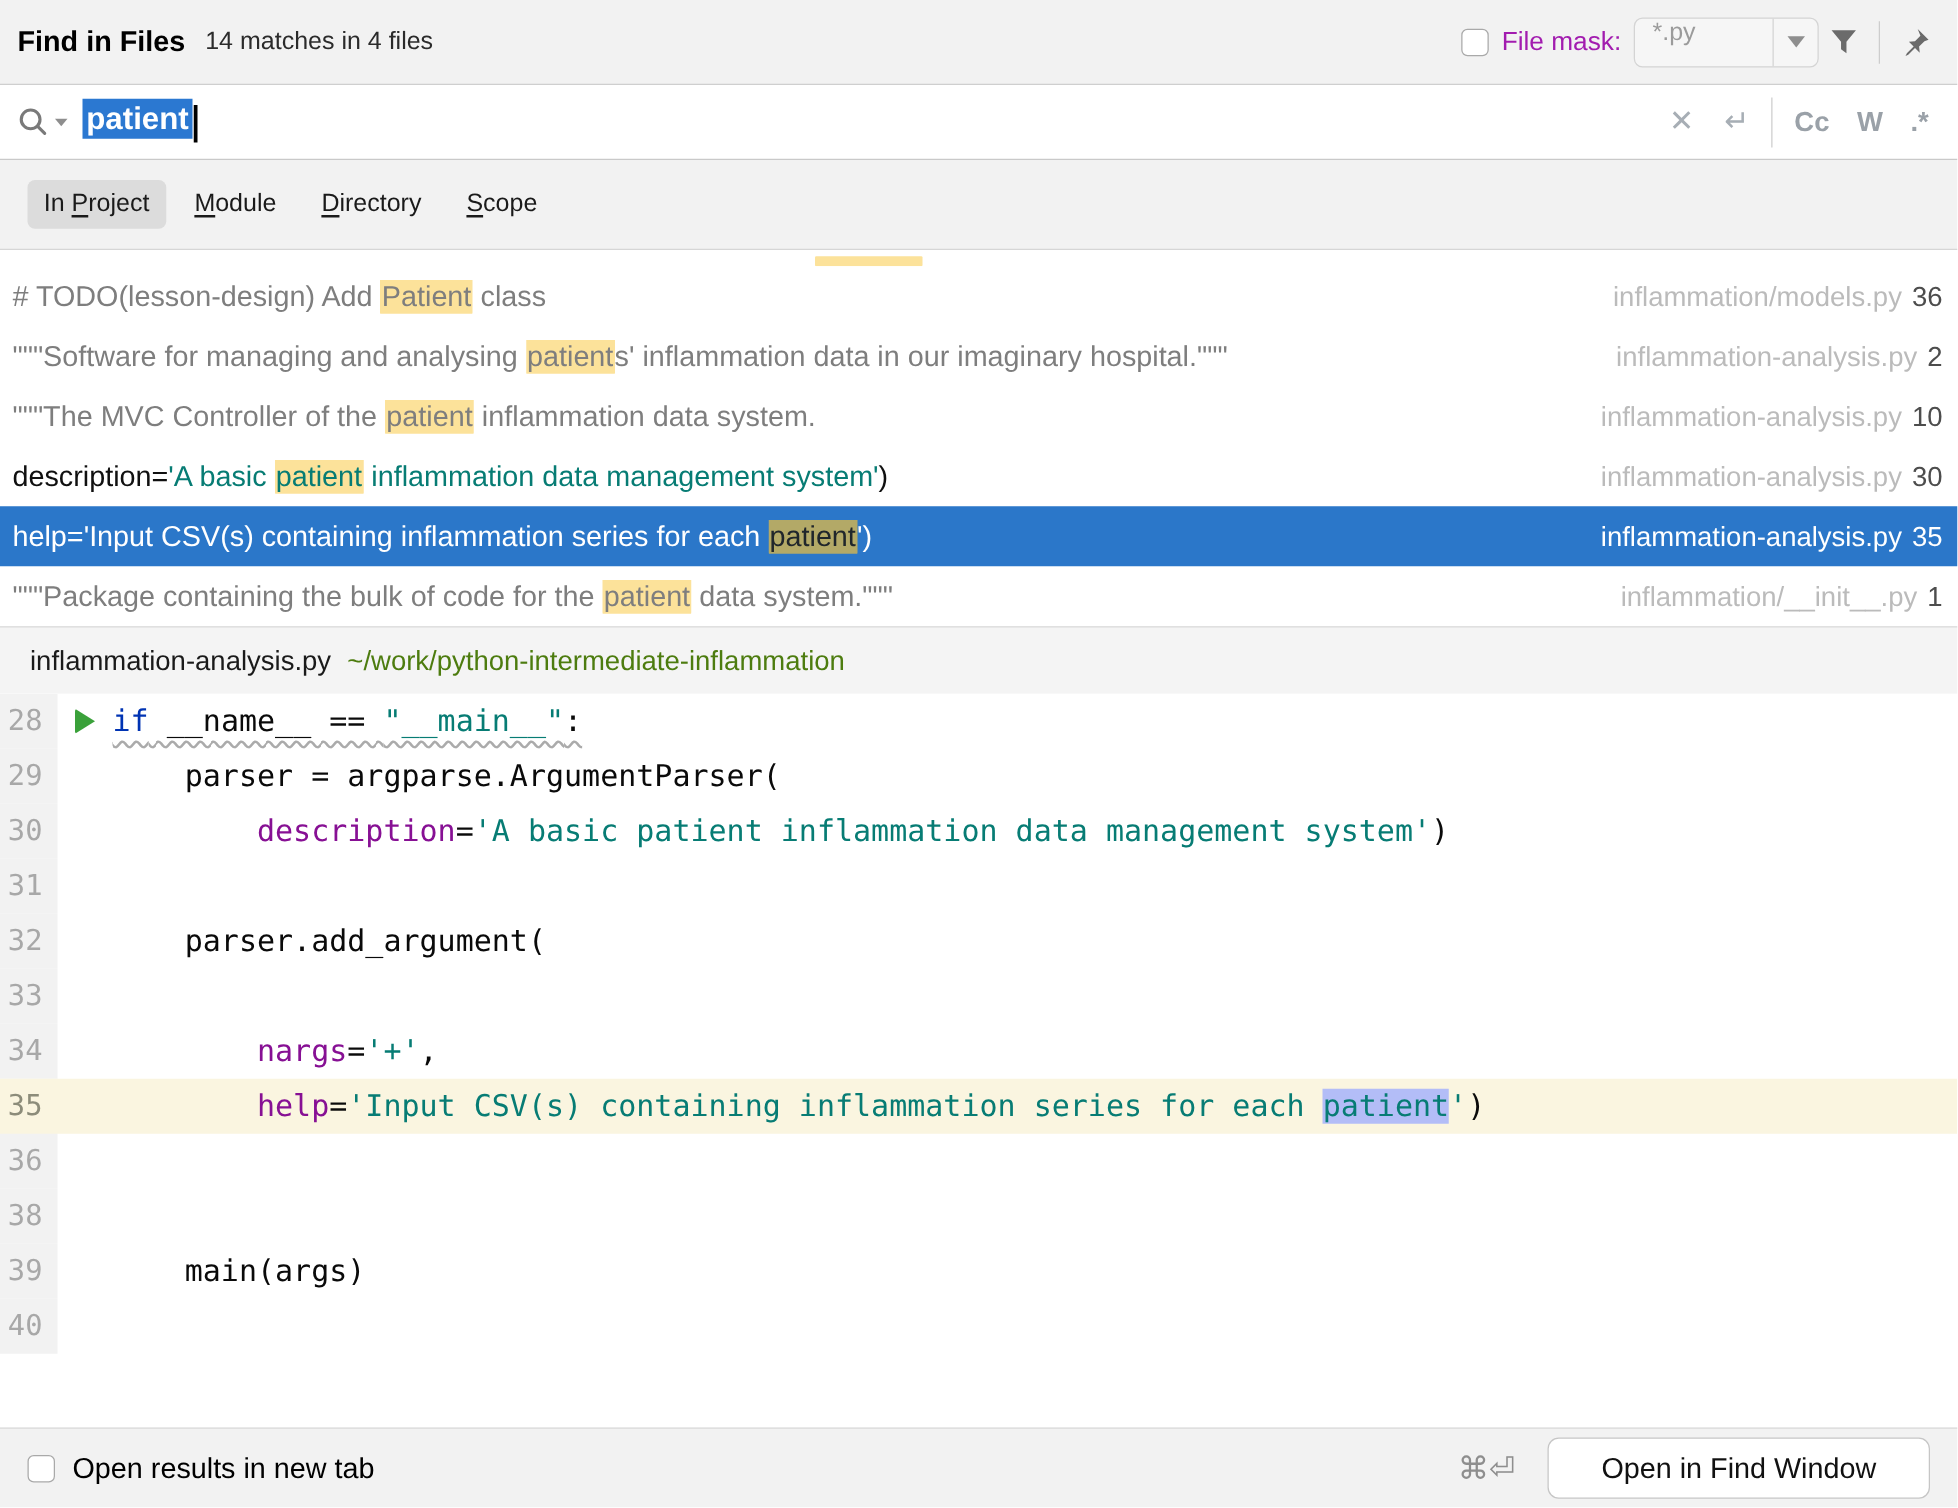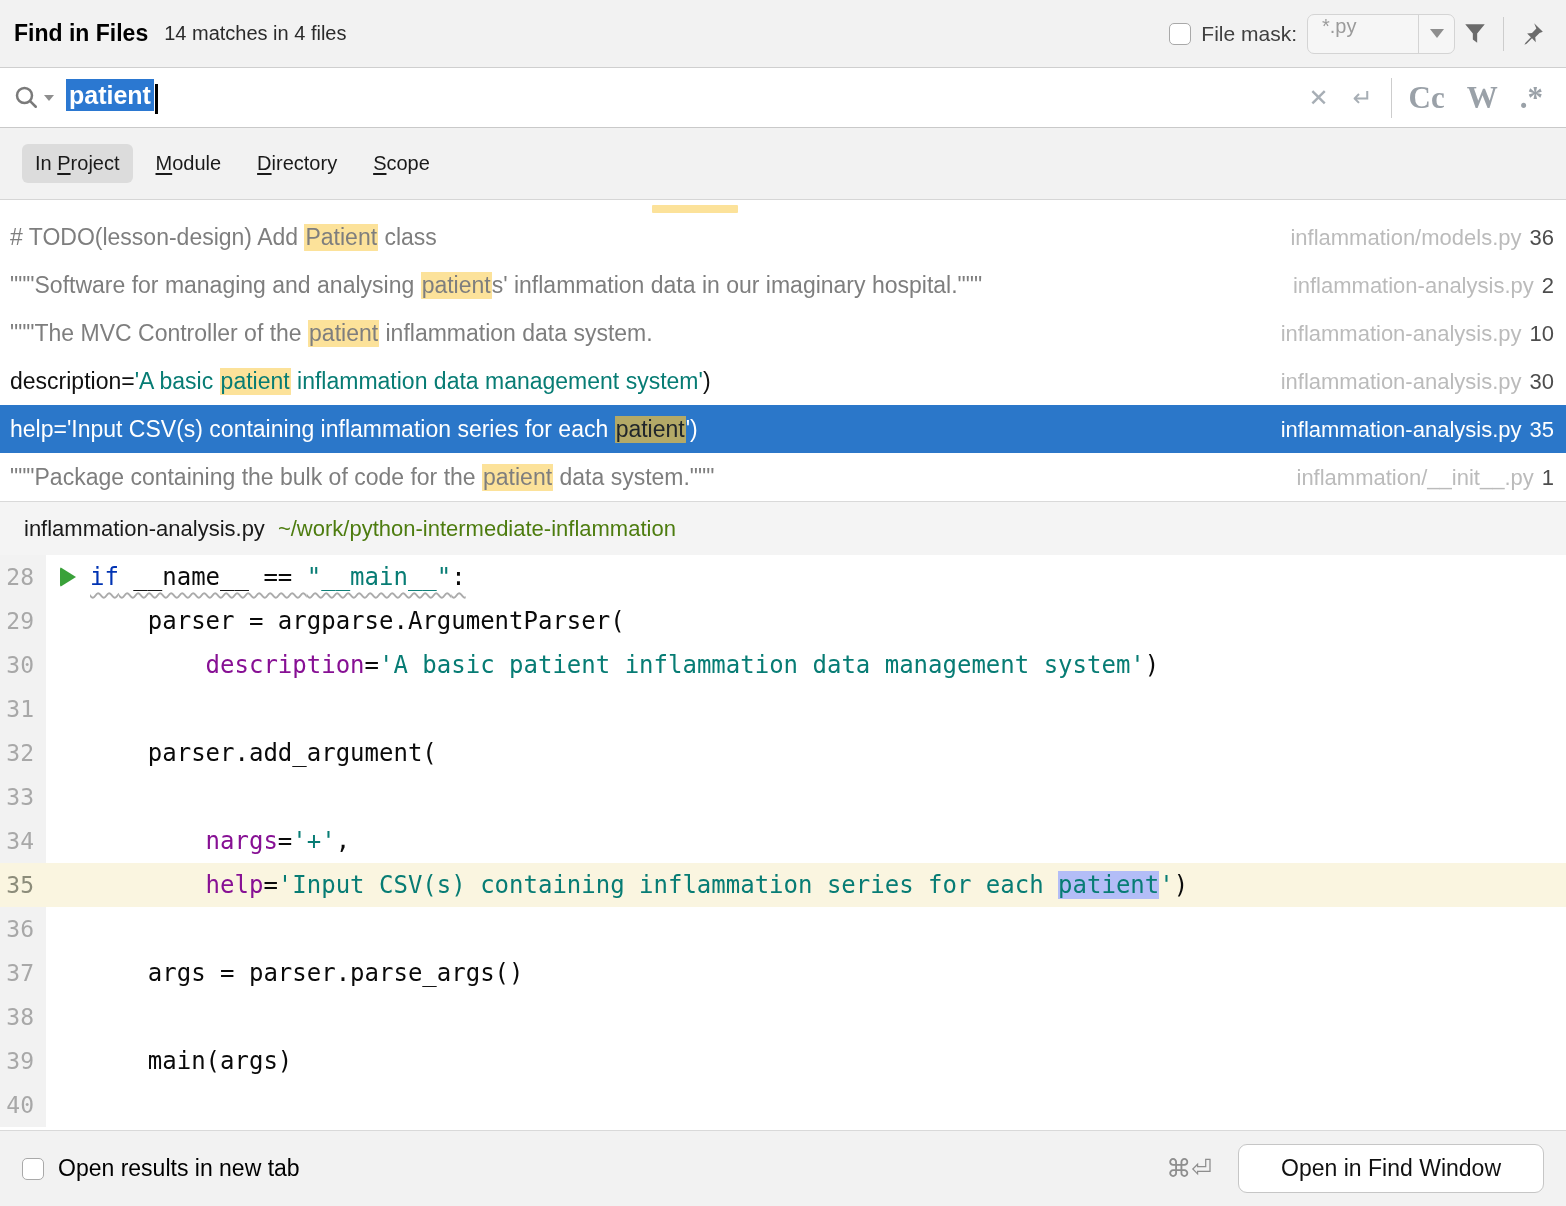--- a/index.html
+++ b/index.html
@@ -5,36 +5,36 @@
   * { margin:0; padding:0; box-sizing:border-box; }
   html,body { width:1566px; height:1206px; background:#fff; font-family:"Liberation Sans", sans-serif; }
   .dialog { width:1566px; height:1206px; display:flex; flex-direction:column; overflow:hidden; }
 
   
   .header { height:68px; background:#F2F2F2; border-bottom:1px solid #CFCFCF; display:flex; align-items:center; padding:0 14px; flex:0 0 auto; }
   .hdr-title { font-size:23px; font-weight:bold; color:#000; }
   .hdr-summary { font-size:20px; color:#2b2b2b; margin-left:16px; }
   .hdr-right { margin-left:auto; display:flex; align-items:center; }
   .cbx { width:22px; height:22px; border:1.5px solid #A9A9A9; border-radius:5px; background:#fff; flex:0 0 auto; }
-  .filemask-label { font-size:21px; color:#404040; margin:0 10px 0 10px; }
+  .filemask-label { font-size:21px; color:#a21caf; margin:0 10px 0 10px; }
   .combo { width:148px; height:40px; background:#F6F6F6; border:1px solid #D4D4D4; border-radius:7px; display:flex; align-items:flex-start; }
   .combo-value { flex:1; font-size:20px; color:#9B9B9B; padding-left:14px; }
   .combo-arrow { width:36px; height:100%; border-left:1px solid #D4D4D4; display:flex; align-items:center; justify-content:center; }
   .tri-down { width:0; height:0; border-left:7px solid transparent; border-right:7px solid transparent; border-top:9px solid #8E8E8E; }
   .icon-btn { width:40px; height:40px; display:flex; align-items:center; justify-content:center; }
   .vdiv { width:1px; height:34px; background:#CDCDCD; margin:0 8px; }
 
   
   .searchbar { height:60px; background:#fff; border-bottom:1px solid #C9C9C9; display:flex; align-items:center; padding:0 12px; flex:0 0 auto; }
   .mag-wrap { display:flex; align-items:center; margin-right:12px; }
   .query-sel { font-size:25px; font-weight:bold; color:#fff; background:#2B78D1; padding:2px 3px; }
   .caret { display:inline-block; width:3px; height:30px; background:#000; vertical-align:middle; margin-left:1px; }
   .search-right { margin-left:auto; display:flex; align-items:center; color:#A7AEB5; }
   .sr-icon { font-size:24px; color:#A7AEB5; padding:0 12px; }
-  .sr-toggle { font-size:31px; font-weight:bold; color:#9AA1A8; padding:0 11px; letter-spacing:0px;font-family:Liberation Serif, serif; }
+  .sr-toggle { font-size:22px; font-weight:bold; color:#9AA1A8; padding:0 11px; letter-spacing:0px; }
   .sr-div { width:1px; height:40px; background:#CDCDCD; margin:0 6px; }
 
   
   .tabsrow { height:72px; background:#F2F2F2; border-bottom:1px solid #D6D6D6; display:flex; align-items:center; padding:0 22px; flex:0 0 auto; }
   .tab { font-size:20px; color:#1a1a1a; padding:8px 13px; border-radius:6px; margin-right:10px; }
   .tab.sel { background:#DCDCDC; }
   .tab u { text-decoration:underline; text-underline-offset:3px; }
 
   
   .results { flex:0 0 auto; background:#fff; }
@@ -71,21 +71,21 @@
   .ed-line.hl .ed-num { background:#FAF5E0; color:#8C8C7A; }
   .plain { color:#0A0A0A; }
   .kw { color:#0033B3; }
   .str { color:#077C74; }
   .param { color:#871094; }
   .wavy-gray { text-decoration:underline wavy #ABABAB 1.5px; text-underline-offset:7px; }
   .wavy-green { text-decoration:underline wavy #47A06A 1.5px; text-underline-offset:7px; }
   .hl-blue { background:#B3BDF7; }
 
   
-  .footer { height:76px; background:#F2F2F2; border-top:1px solid #D9D9D9; display:flex; align-items:center; padding:0 22px; flex:0 0 auto; }
+  .footer { height:64px; background:#F2F2F2; border-top:1px solid #D9D9D9; display:flex; align-items:center; padding:0 22px; flex:0 0 auto; }
   .ft-label { font-size:23px; color:#000; margin-left:14px; }
   .ft-right { margin-left:auto; display:flex; align-items:center; }
   .shortcut { font-size:25px; color:#8E8E8E; margin-right:26px; font-family:"DejaVu Sans", sans-serif; }
   .find-btn { background:#fff; border:1px solid #C6C6C6; border-radius:9px; font-size:23px; color:#111; padding:10px 42px; font-family:"Liberation Sans", sans-serif; }
 </style>
 </head>
 <body>
 
 <div class="dialog">
 
@@ -161,21 +161,20 @@
   <div class="editor" id="editor">
       <div class="ed-line"><span class="ed-num">28</span><span class="ed-run"><span class="run-tri"></span></span><span class="ed-code wavy-gray"><span class="seg kw">if</span><span class="seg plain"> __name__ == </span><span class="seg str">"__main__"</span><span class="seg plain">:</span></span></div>
       <div class="ed-line"><span class="ed-num">29</span><span class="ed-run"></span><span class="ed-code"><span class="seg plain">    parser = argparse.ArgumentParser(</span></span></div>
       <div class="ed-line"><span class="ed-num">30</span><span class="ed-run"></span><span class="ed-code"><span class="seg plain">        </span><span class="seg param">description</span><span class="seg plain">=</span><span class="seg str">'A basic patient inflammation data management system'</span><span class="seg plain">)</span></span></div>
       <div class="ed-line"><span class="ed-num">31</span><span class="ed-run"></span><span class="ed-code"></span></div>
       <div class="ed-line"><span class="ed-num">32</span><span class="ed-run"></span><span class="ed-code"><span class="seg plain">    parser.add_argument(</span></span></div>
       <div class="ed-line"><span class="ed-num">33</span><span class="ed-run"></span></div>
       <div class="ed-line"><span class="ed-num">34</span><span class="ed-run"></span><span class="ed-code"><span class="seg plain">        </span><span class="seg param">nargs</span><span class="seg plain">=</span><span class="seg str">'+'</span><span class="seg plain">,</span></span></div>
       <div class="ed-line hl"><span class="ed-num">35</span><span class="ed-run"></span><span class="ed-code"><span class="seg plain">        </span><span class="seg param">help</span><span class="seg plain">=</span><span class="seg str">'Input CSV(s) containing inflammation series for each </span><span class="seg str hl-blue">patient</span><span class="seg str">'</span><span class="seg plain">)</span></span></div>
       <div class="ed-line"><span class="ed-num">36</span><span class="ed-run"></span><span class="ed-code"></span></div>
-      <div class="ed-line"><span class="ed-num">37</span><span class="ed-run"></span><span class="ed-code"><span class="seg plain">    args = parser.parse_args()</span></span></div>
       <div class="ed-line"><span class="ed-num">38</span><span class="ed-run"></span><span class="ed-code"></span></div>
       <div class="ed-line"><span class="ed-num">39</span><span class="ed-run"></span><span class="ed-code"><span class="seg plain">    main(args)</span></span></div>
       <div class="ed-line"><span class="ed-num">40</span><span class="ed-run"></span><span class="ed-code"></span></div>
     </div>
 
   <div class="footer">
     <span class="cbx"></span>
     <span class="ft-label">Open results in new tab</span>
     <div class="ft-right">
       <span class="shortcut">⌘⏎</span>

